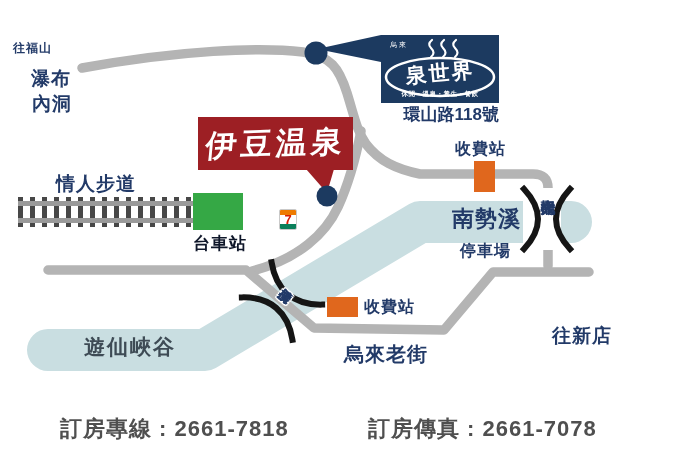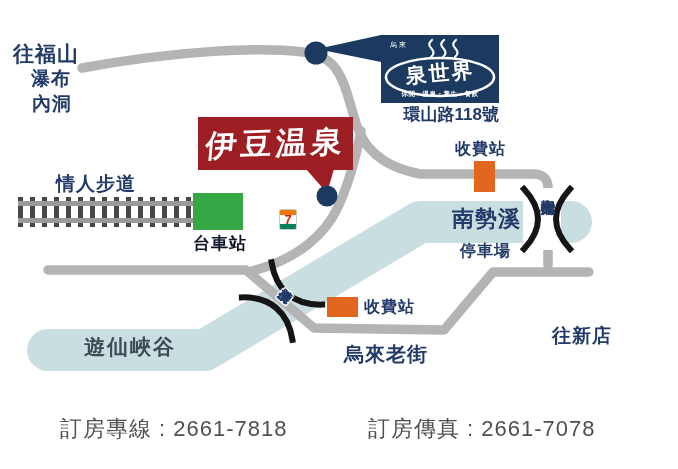--- a/index.html
+++ b/index.html
@@ -30,21 +30,21 @@
   
   .seven{position:absolute;left:279px;top:209px;width:18px;height:21px;background:#fff;
     border:1px solid #c9c9c9;border-radius:2px;box-sizing:border-box;overflow:hidden;}
   .seven .s-top{height:5px;} .seven .s-bot{position:absolute;bottom:0;left:0;right:0;height:5px;}
   .seven .s-mid{position:absolute;left:0;right:0;top:2px;text-align:center;
     font-size:13px;font-weight:bold;line-height:16px;font-family:"Liberation Sans",sans-serif;}
   
   .bridge-v{left:538px;top:188px;height:64px;font-size:15px;font-weight:bold;}
   .bridge-d{left:270px;top:277px;height:52px;font-size:13px;font-weight:bold;transform:rotate(40deg);
     text-shadow:-1px -1px 0 #fff,1px -1px 0 #fff,-1px 1px 0 #fff,1px 1px 0 #fff,0 0 3px #fff;}
-  .footer{position:absolute;top:414px;font-size:22px;font-weight:normal;letter-spacing:1px;white-space:nowrap;padding-left:16px;}
+  .footer{position:absolute;top:414px;font-size:22px;font-weight:bold;letter-spacing:1px;white-space:nowrap;padding-left:16px;}
 </style>
 </head>
 <body>
 
 <div id="stage">
 
   <svg class="canvas" width="678" height="469" viewBox="0 0 678 469">
 
     <path d="M 48 350 L 205 350 L 420 222 L 571 222" fill="none" stroke-width="42" stroke-linecap="round" stroke-linejoin="round" stroke="#c9dee1"></path>
 
@@ -68,21 +68,21 @@
       <path d="M -6 -33 Q 8 -17 8 0 Q 8 17 -6 33" fill="none" stroke-width="6" stroke-linecap="square" stroke="#151515"></path>
     </g>
 
     <polygon points="317,49 381,35 381,62" fill="#1c3a60"></polygon>
     <circle cx="316" cy="53" r="11.5" fill="#1c3a60"></circle>
 
     <polygon points="306,169 334,169 327,193" fill="#9d1f24"></polygon>
     <circle cx="327" cy="196" r="10.5" fill="#1c3a60"></circle>
   </svg>
 
-  <div class="lbl" style="left: 13px; top: 40px; font-size: 21px; color: rgb(34, 58, 104);">往福山</div>
+  <div class="lbl" style="left: 13px; top: 40px; font-size: 12px; color: rgb(34, 58, 104);">往福山</div>
   <div class="lbl" style="left: 31px; top: 66px; font-size: 19px; color: rgb(34, 58, 104);">瀑布</div>
   <div class="lbl" style="left: 32px; top: 91px; font-size: 19px; color: rgb(34, 58, 104);">內洞</div>
 
   <div class="lbl" style="left: 56px; top: 171px; font-size: 19px; color: rgb(34, 58, 104);">情人步道</div>
   <div class="railroad"></div>
   <div class="box green-box" style="background: rgb(53, 168, 69);"></div>
   <div class="lbl" style="left: 193px; top: 232px; font-size: 17px; color: #0f172a;">台車站</div>
 
   <div class="seven">
     <div class="s-top" style="background: rgb(238, 123, 0);"></div>

